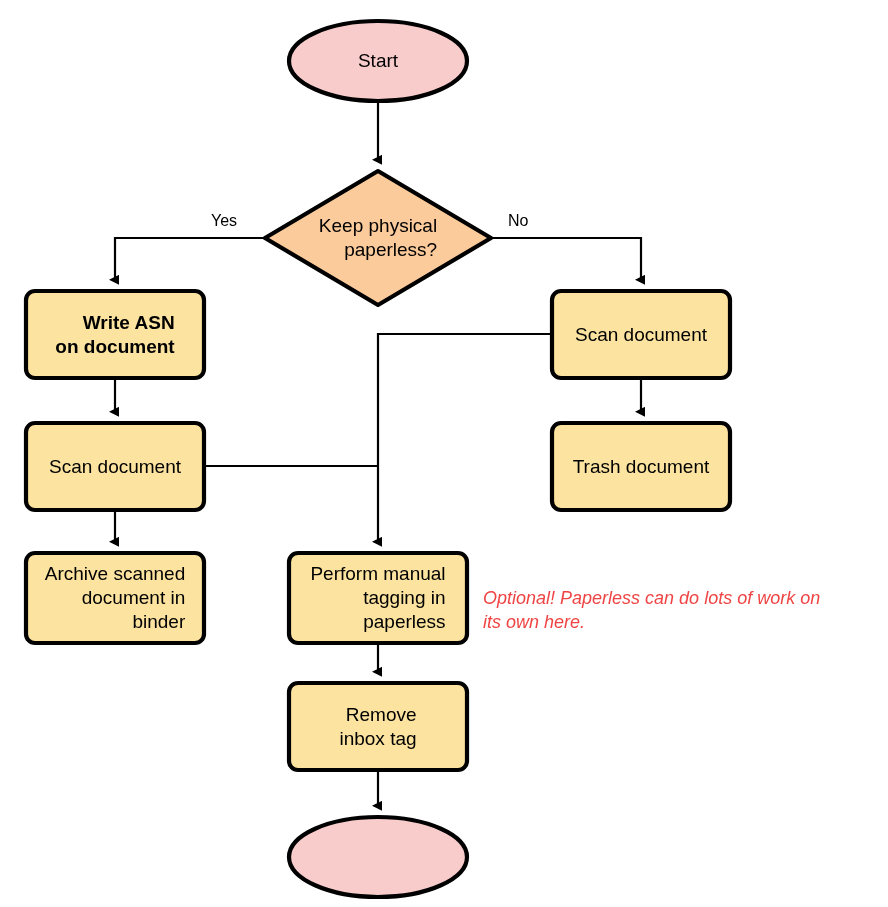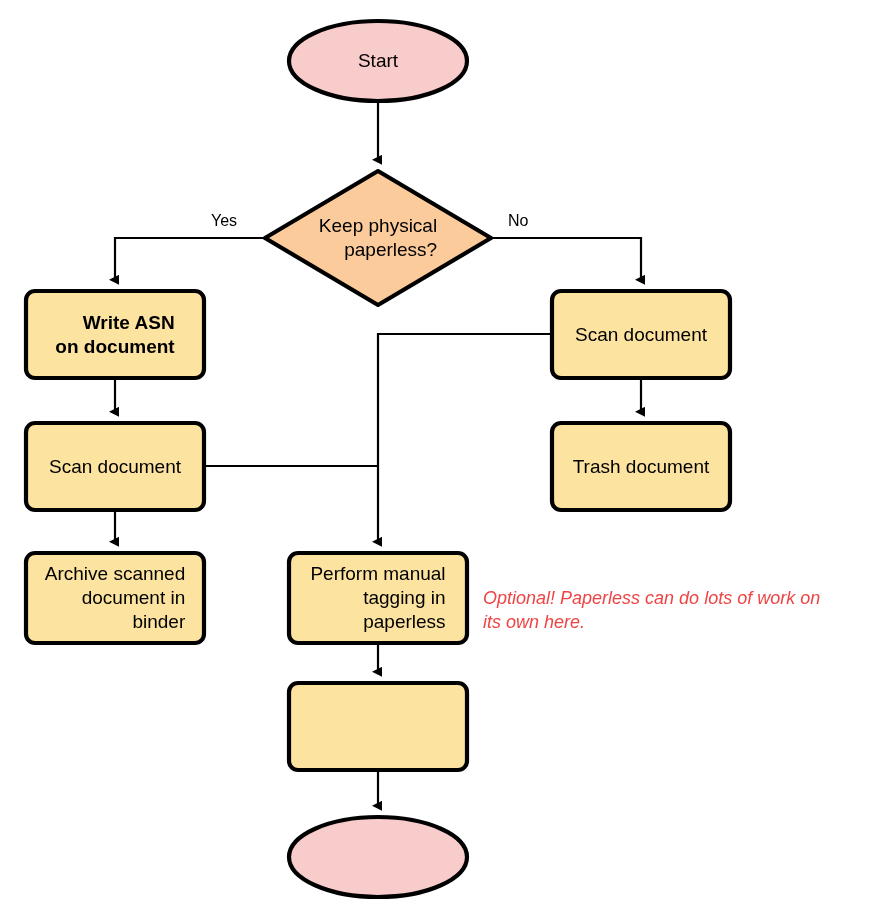--- a/index.html
+++ b/index.html
@@ -126,20 +126,22 @@
 binder</div>
 
   <div class="node-label" style="left:552px; top:291px; width:178px; height:87px;">Scan document</div>
 
   <div class="node-label" style="left:289px; top:553px; width:178px; height:90px;">Perform manual
 tagging in
 paperless</div>
 
   <div class="node-label" style="left:552px; top:423px; width:178px; height:87px;">Trash document</div>
 
+  <div class="node-label" style="left:289px; top:683px; width:178px; height:87px;">Remove
+inbox tag</div>
 
 
   <div class="edge-label" style="left:211px; top:211px;">Yes</div>
 
   <div class="edge-label" style="left:508px; top:211px;">No</div>
 
   <div class="annotation" style="left:483px; top:586px; width:400px;">Optional! Paperless can do lots of work on
 its own here.</div>
 
 </div>

